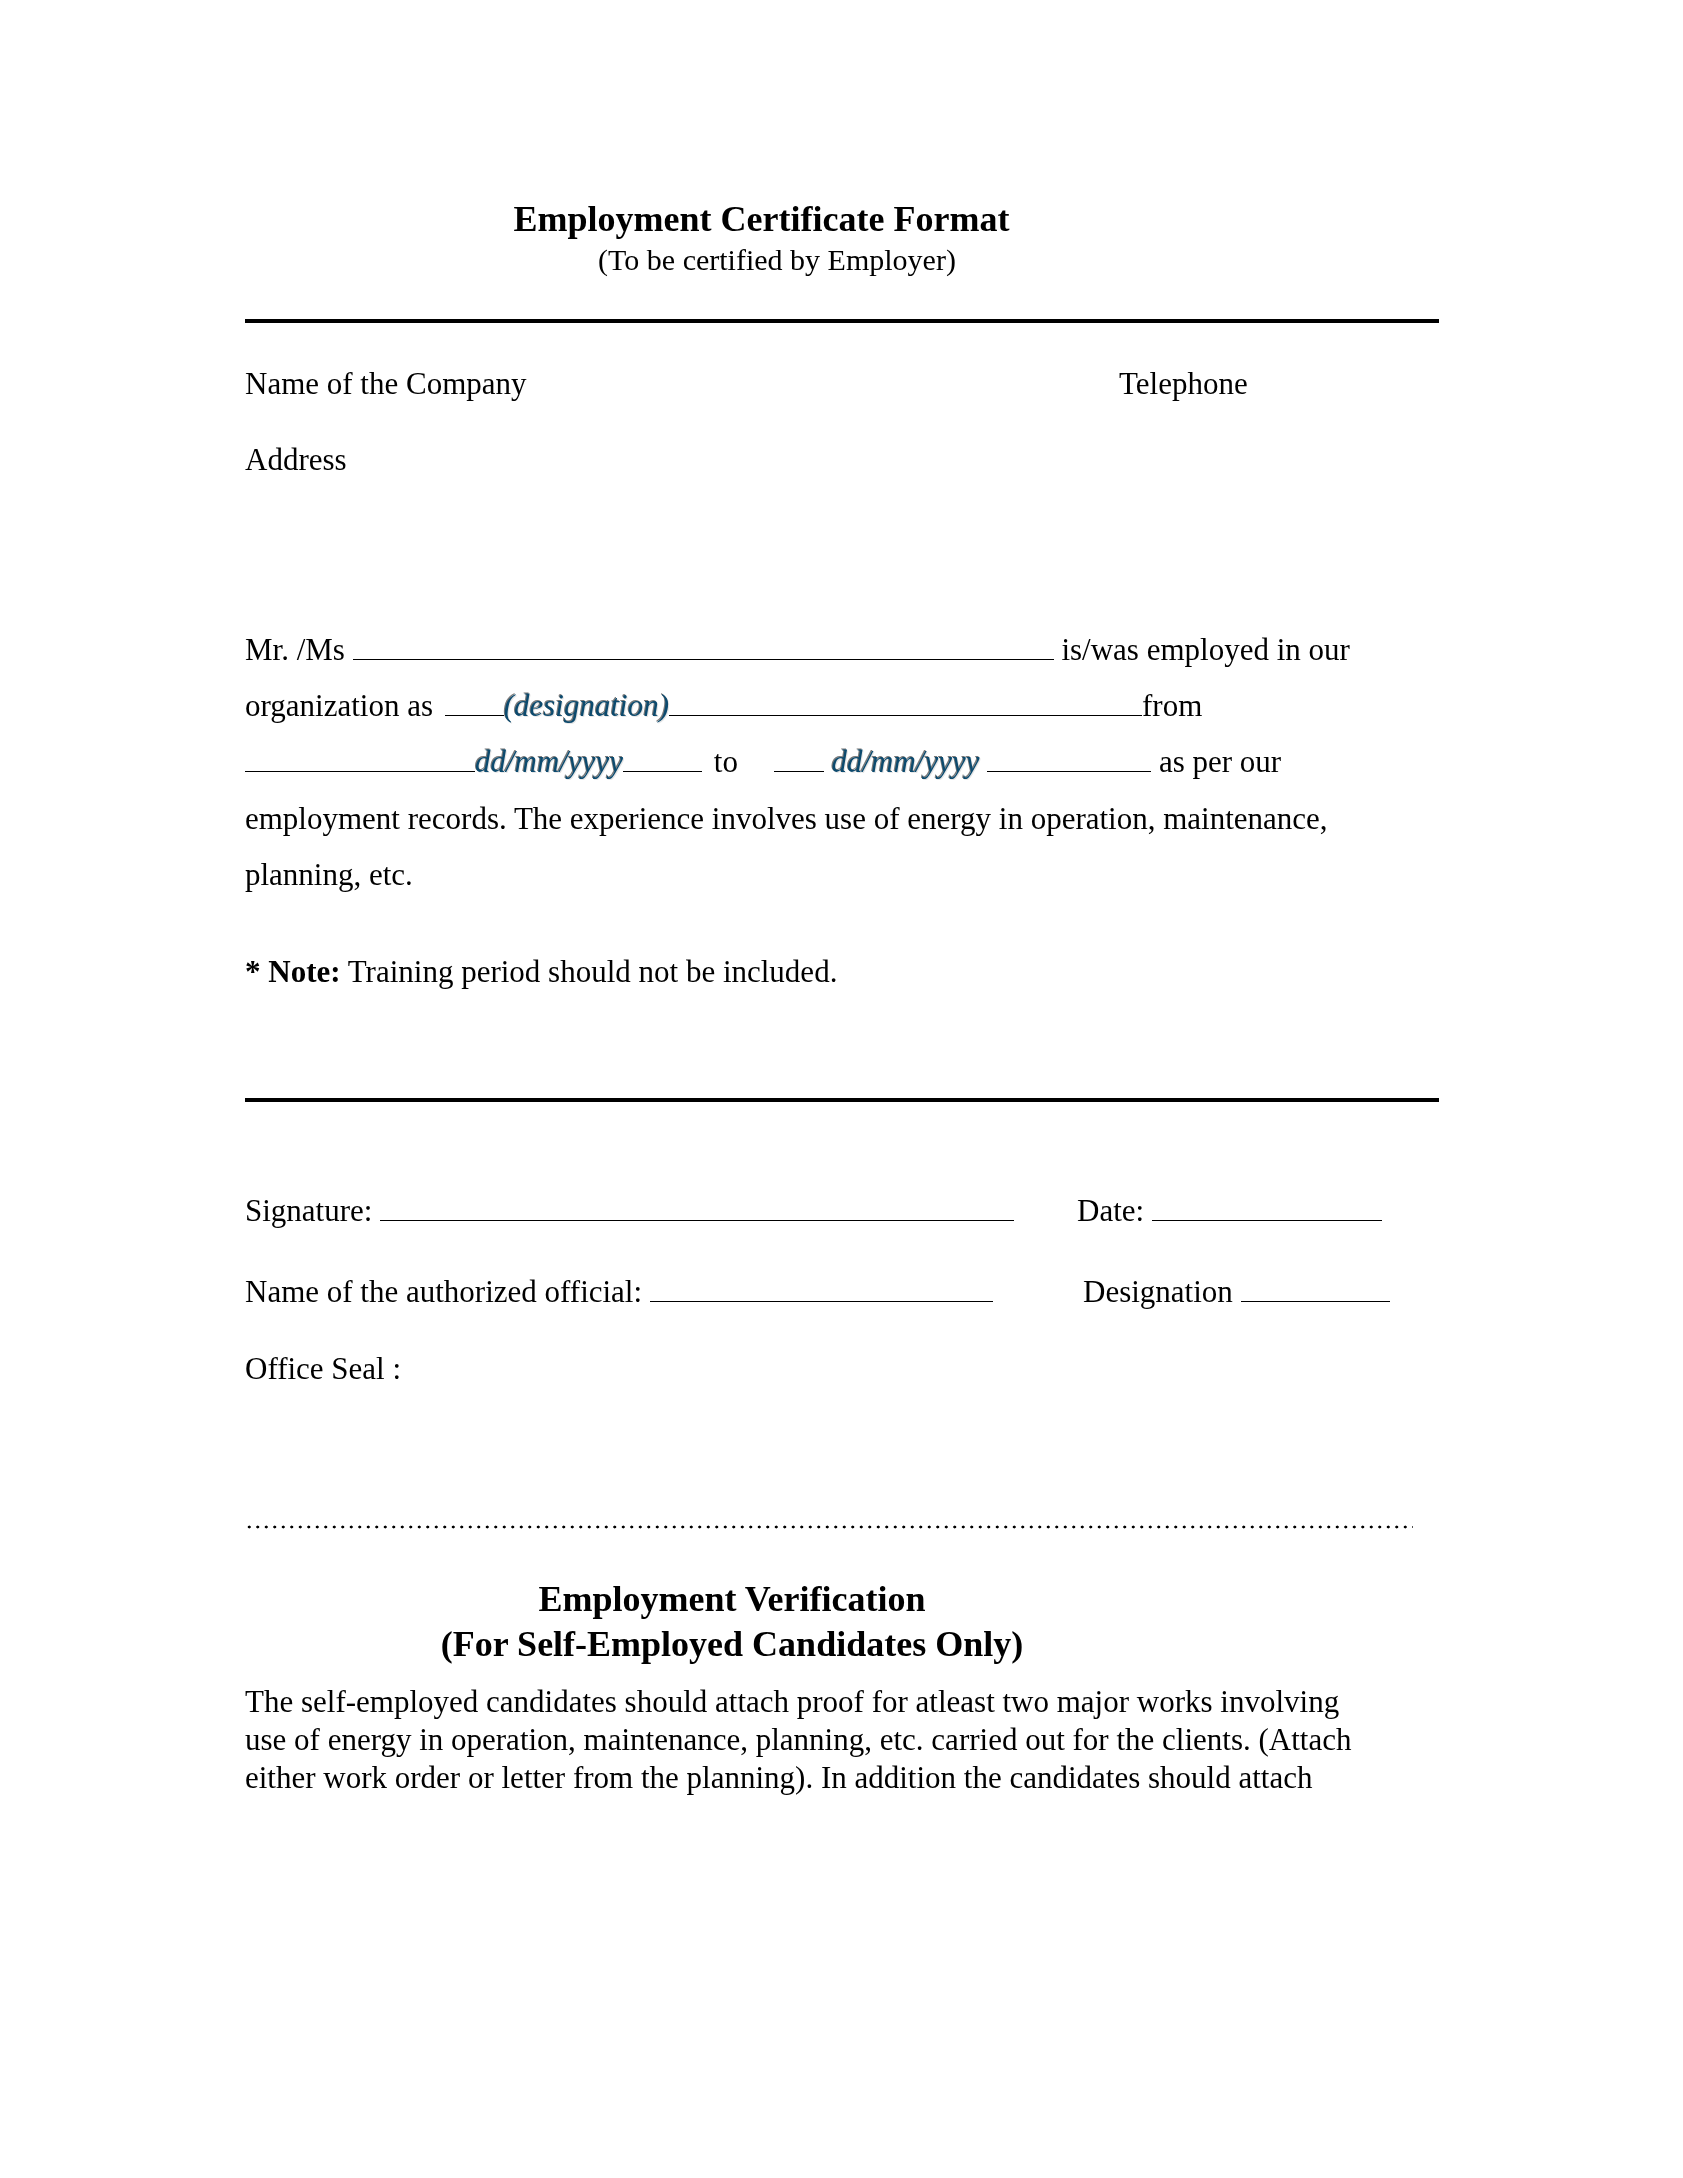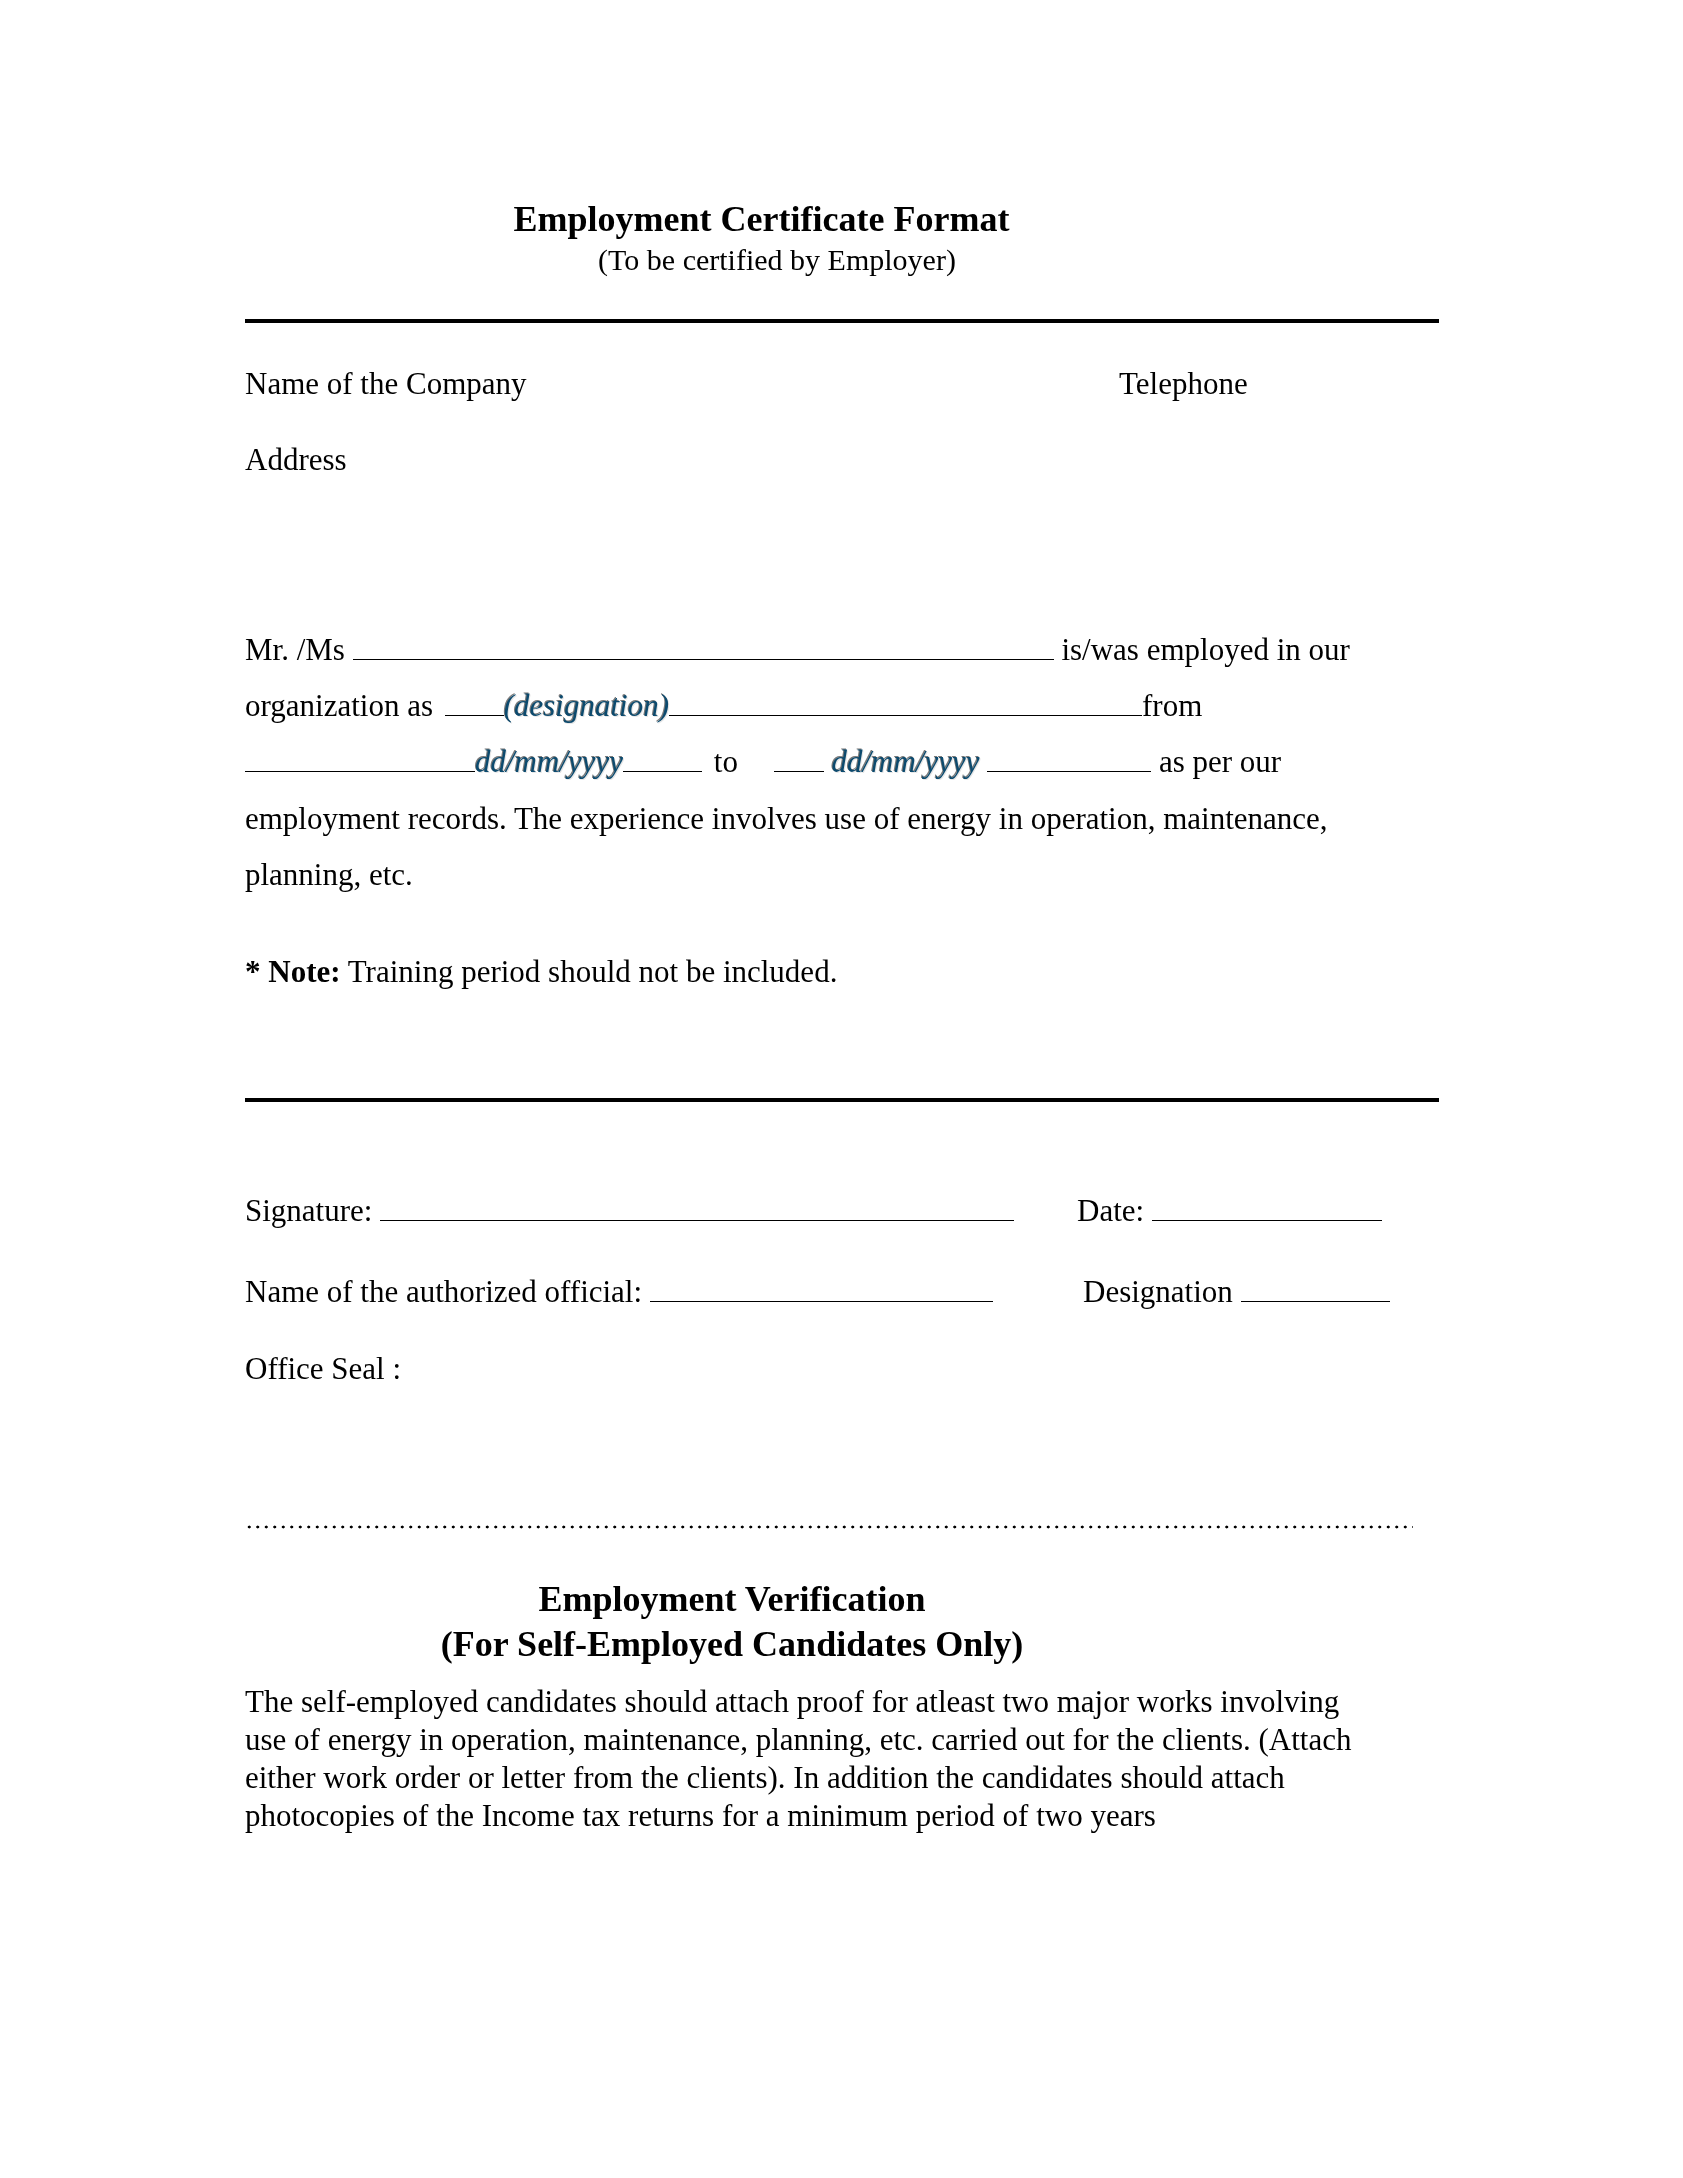--- a/index.html
+++ b/index.html
@@ -97,16 +97,15 @@
 <div class="abs t32" style="left:245px; top:1353px;">Office Seal :</div>
 
 <div class="dotted"></div>
 
 <div class="abs heading2" style="top:1578px;">Employment Verification</div>
 <div class="abs heading2" style="top:1623px;">(For Self-Employed Candidates Only)</div>
 
 <div class="para">
   <span>The self-employed candidates should attach proof for atleast two major works involving</span>
   <span>use of energy in operation, maintenance, planning, etc. carried out for the clients. (Attach</span>
-  <span>either work order or letter from the clients).  In addition the candidates should attach</span>
-  <span>photocopies of the Income tax returns for a minimum period of two years</span>
+  <span>either work order or letter from the planning).  In addition the candidates should attach</span>
 </div>
 
 
 </body></html>

